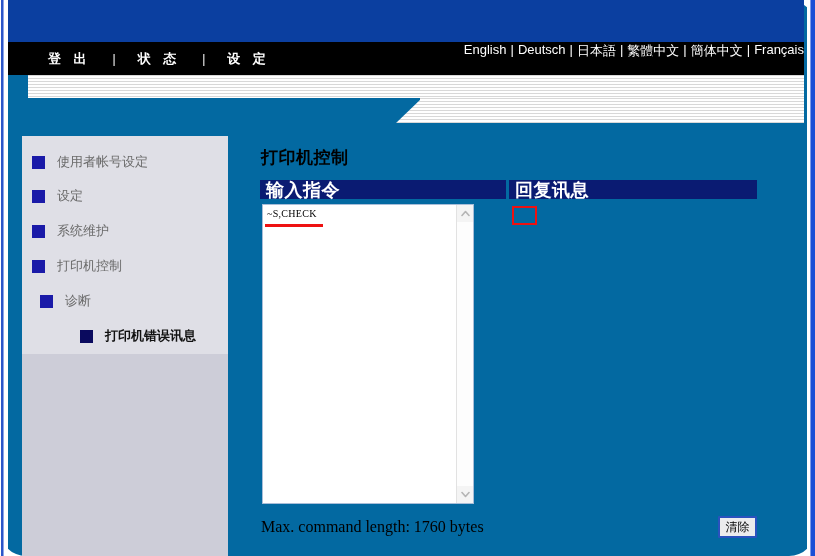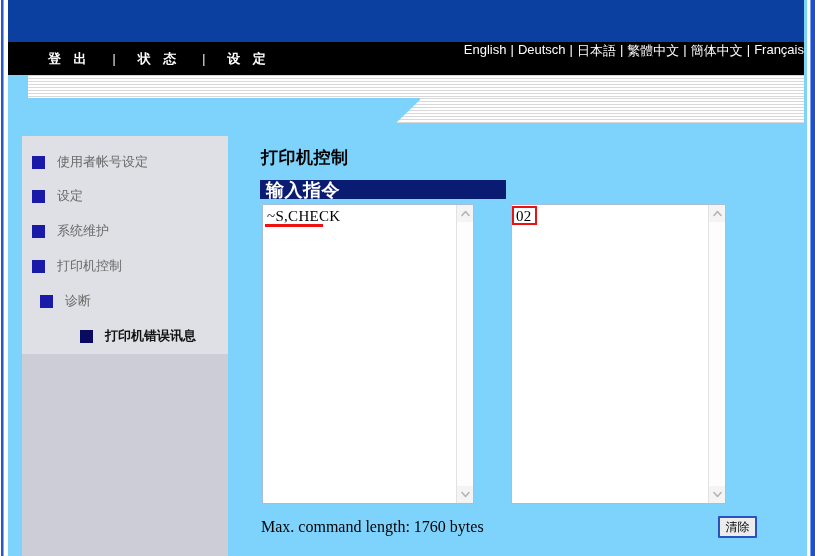--- a/index.html
+++ b/index.html
@@ -14,21 +14,22 @@
     overflow: hidden;
     font-family: "Liberation Sans", "DejaVu Sans", sans-serif;
     position: relative;
   }
 
   
   #page {
     position: absolute;
     left: 0; top: 0;
     width: 815px; height: 556px;
-    background: #7dd3fc;
+    background: #0369a1;
+    border-radius: 26px;
   }
   .edge-left {
     position: absolute;
     left: 0; top: 0;
     width: 8px; height: 556px;
     background: #ffffff;
   }
   .edge-left .l1 { position:absolute; left:1px; top:0; width:2px; height:556px; background:#2c56c8; }
   .edge-left .l2 { position:absolute; left:3px; top:0; width:1px; height:556px; background:#8ea6e8; }
   .edge-left .l3 { position:absolute; left:4px; top:0; width:1px; height:556px; background:#ffffff; }
@@ -211,21 +212,21 @@
     border: 1px solid #a8bdd8;
     background: #ffffff;
     box-sizing: border-box;
     overflow: hidden;
     cursor: text;
   }
   .ta-text {
     position: absolute;
     left: 4px; top: 3px;
     font-family: "Liberation Serif", "DejaVu Serif", serif;
-    font-size: 15px;
+    font-size: 10px;
     color: #000000;
     white-space: pre;
     letter-spacing: 0.3px;
   }
   .scrollbar {
     position: absolute;
     top: 0; right: 0;
     width: 17px;
     height: 100%;
     background: #fdfdfd;
@@ -376,35 +377,21 @@
               <path d="M1 1.5 L4.5 5.5 L8 1.5" stroke="#b5b5b5" stroke-width="1.6" fill="none" stroke-linecap="round" stroke-linejoin="round"></path>
             </svg>
         </div>
       </div>
     </div>
   </div>
 
   <div class="red-underline" style="left:265px; top:224px; width:58px;"></div>
 
   <div class="panel" style="left:509px; top:180px; width:248px; height:330px;">
-    <div class="ta-box" style="width:215px; height:300px;">
-      <div class="ta-text">02</div>
-      <div class="scrollbar">
-        <div class="sb-arrow up">
-          <svg width="9" height="7" viewBox="0 0 9 7">
-              <path d="M1 5.5 L4.5 1.5 L8 5.5" stroke="#b5b5b5" stroke-width="1.6" fill="none" stroke-linecap="round" stroke-linejoin="round"></path>
-            </svg>
-        </div>
-        <div class="sb-arrow down">
-          <svg width="9" height="7" viewBox="0 0 9 7">
-              <path d="M1 1.5 L4.5 5.5 L8 1.5" stroke="#b5b5b5" stroke-width="1.6" fill="none" stroke-linecap="round" stroke-linejoin="round"></path>
-            </svg>
-        </div>
-      </div>
-    </div>
+    <div class="panel-head" style="width:248px;">回复讯息</div>
   </div>
 
   <div class="red-box" style="left:512px; top:206px; width:25px; height:19px;"></div>
 
   <div class="maxlen">Max. command length: 1760 bytes</div>
   <button class="clear-btn">清除</button>
 
 </div>
 
 </body></html>

